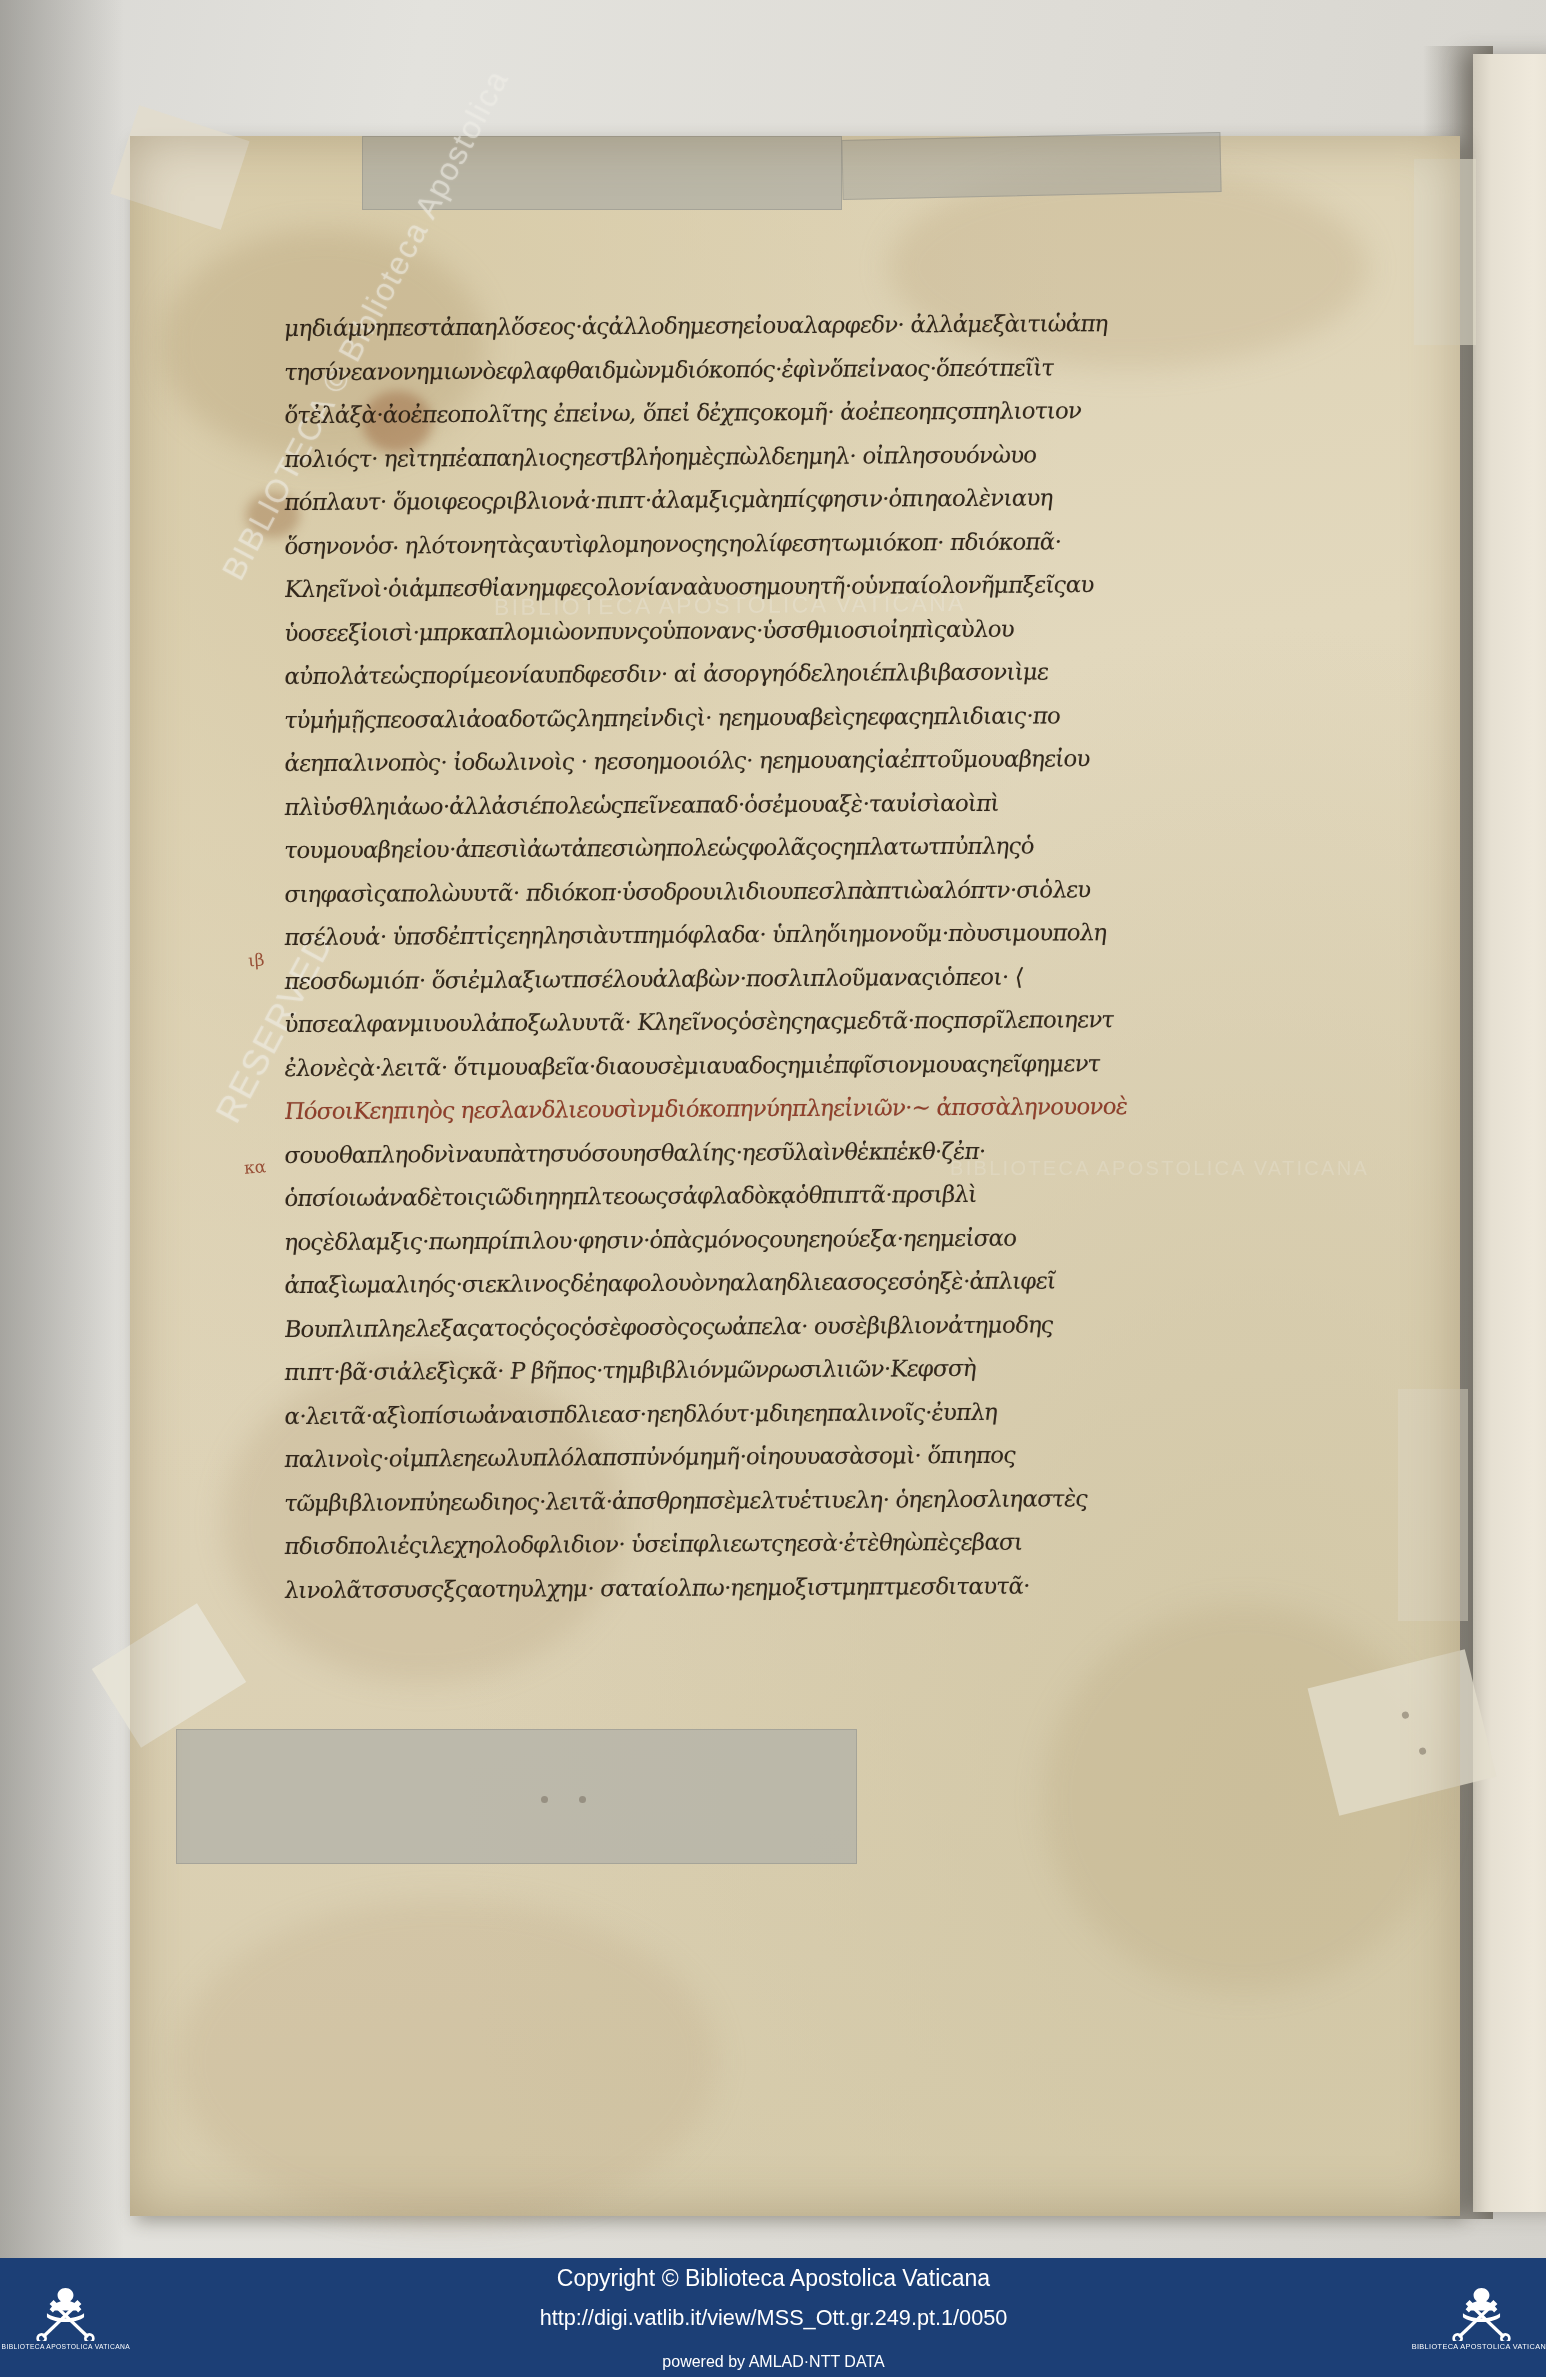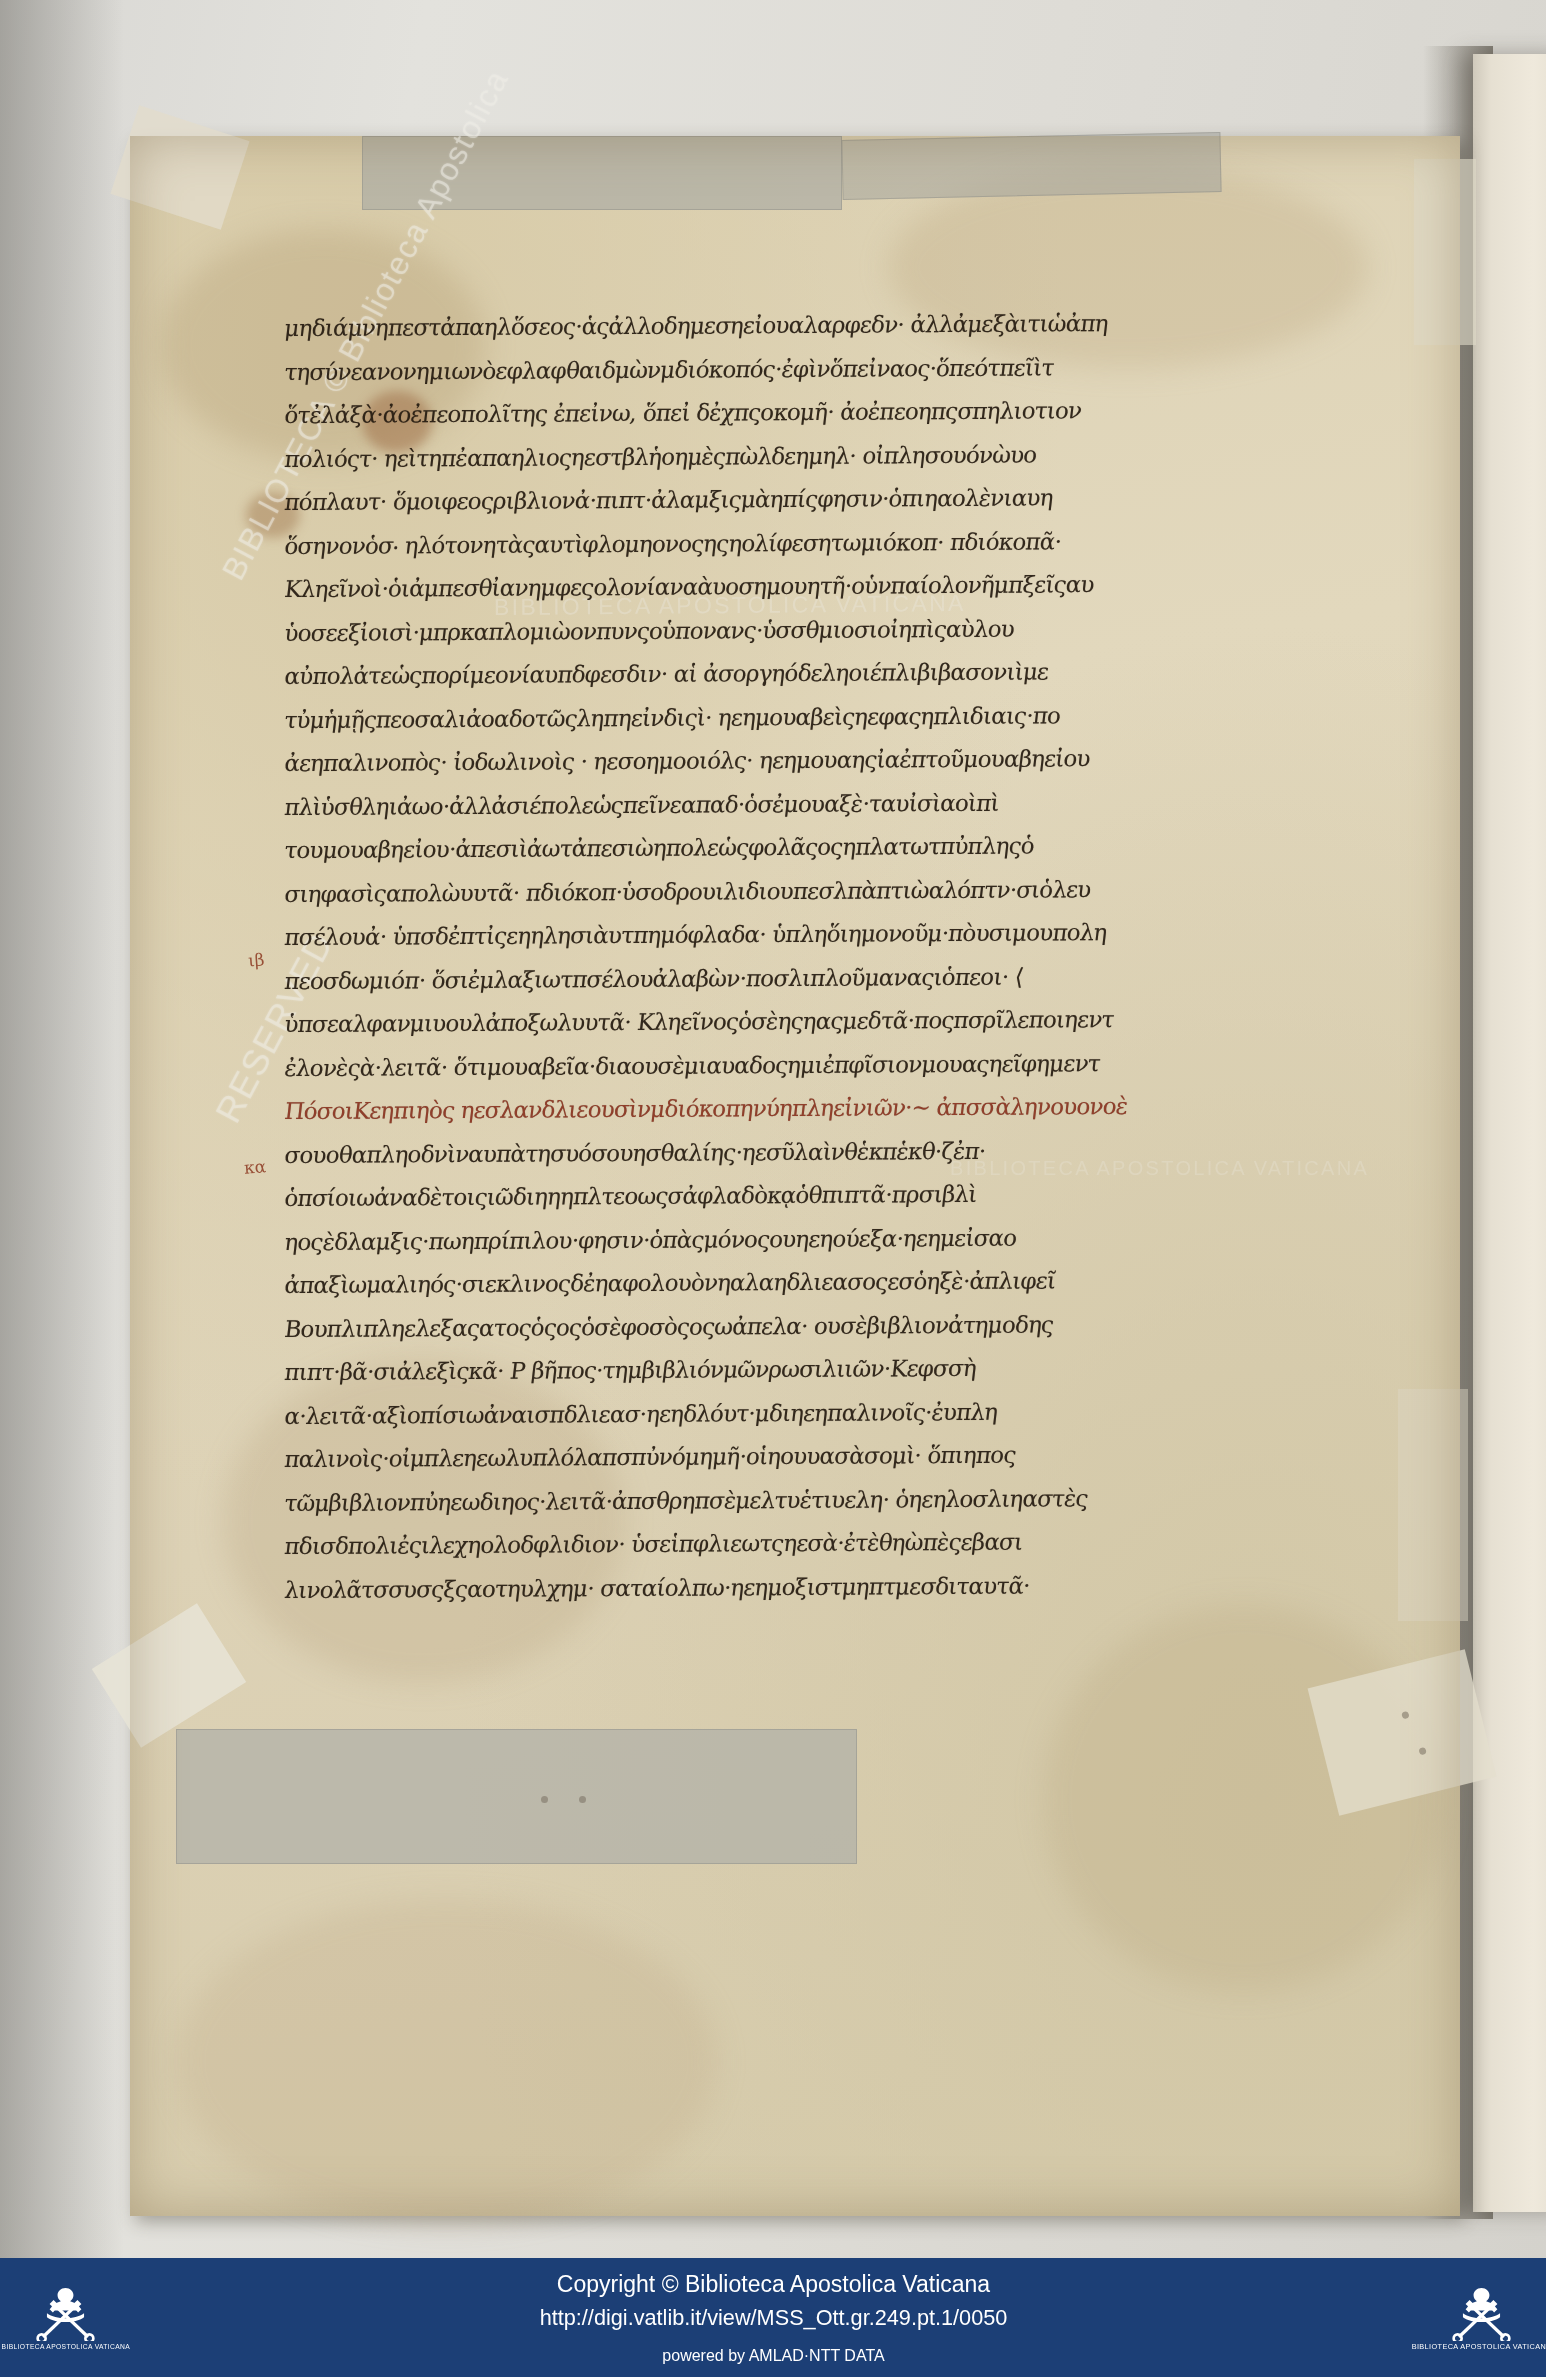--- a/index.html
+++ b/index.html
@@ -189,21 +189,21 @@
     left: 0; bottom: 0;
     width: 1547px; height: 119px;
     background: #1c3f76;
     color: #ffffff;
   }
   .footer-center {
     position: absolute;
     left: 0; top: 0; width: 100%; height: 100%;
     display: flex; flex-direction: column;
     align-items: center; justify-content: center;
-    gap: 7px;
+    gap: 13px;
   }
   .f-copy { font-size: 23px; }
   .f-url  { font-size: 21.7px; }
   .f-pow  { font-size: 16px; margin-top: 9px; }
 
   .crest {
     position: absolute;
     top: 10.8px;
     width: 97px; height: 97px;
     display: flex; flex-direction: column;

